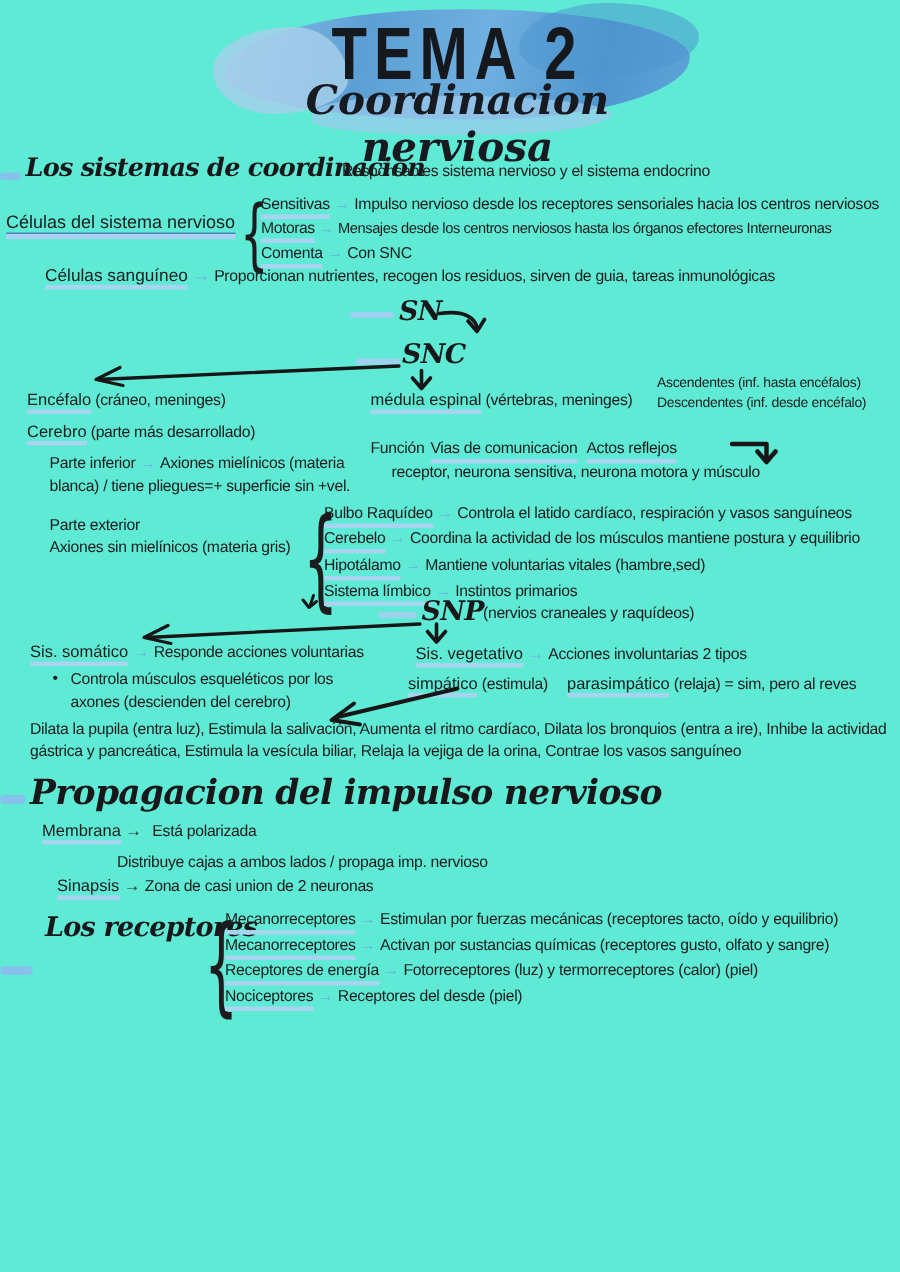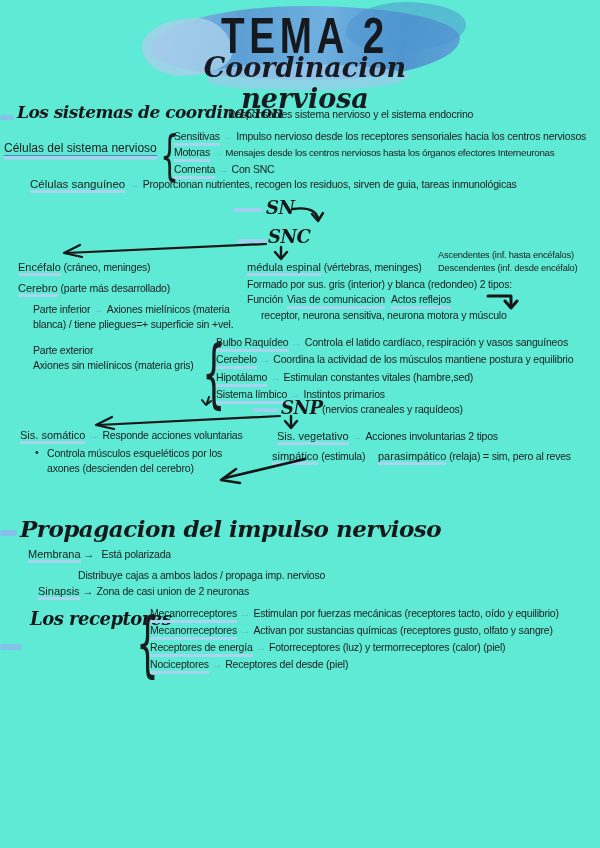--- a/index.html
+++ b/index.html
@@ -142,21 +142,20 @@
     <span>Parte inferior</span><span class="arr-blue"></span><span>Axiones mielínicos (materia blanca) / tiene pliegues=+ superficie sin +vel.</span>
   </div>
   <div class="abs t" style="left:33px;top:344px">Parte exterior</div>
   <div class="abs t" style="left:33px;top:359px">Axiones sin mielínicos (materia gris)</div>
 
   <div class="abs" style="left:247px;top:261px;font-size:11px">
     <span class="ul">médula espinal</span><span class="t"> (vértebras, meninges)</span>
   </div>
   <div class="abs t-xs" style="left:438px;top:249px">Ascendentes (inf. hasta encéfalos)</div>
   <div class="abs t-xs" style="left:438px;top:262px">Descendentes (inf. desde encéfalo)</div>
-  <div class="abs t" style="left:247px;top:278px">Formado por sus. gris (interior) y blanca (redondeo) 2 tipos:</div>
   <div class="abs row t" style="left:247px;top:293px">
     <span>Función</span>
     <span style="width:4px"></span>
     <span class="ul">Vias de comunicacion</span>
     <span style="width:6px"></span>
     <span class="ul">Actos reflejos</span>
   </div>
   <svg class="arrow" style="left:486px;top:290px" width="36" height="24">
     <path d="M2,6 L25,6 L25,15" stroke-width="3"></path>
     <path d="M19,11 L25,18 L31,11" stroke-width="3"></path>
@@ -175,21 +174,21 @@
     <span>Controla el latido cardíaco, respiración y vasos sanguíneos</span>
   </div>
   <div class="abs row t" style="left:216px;top:353px">
     <span class="ul">Cerebelo</span>
     <span class="arr-blue"></span>
     <span>Coordina la actividad de los músculos mantiene postura y equilibrio</span>
   </div>
   <div class="abs row t" style="left:216px;top:371px">
     <span class="ul">Hipotálamo</span>
     <span class="arr-blue"></span>
-    <span>Estimulan constantes vitales (hambre,sed)</span>
+    <span>Mantiene voluntarias vitales (hambre,sed)</span>
   </div>
   <div class="abs row t" style="left:216px;top:388px">
     <span class="ul">Sistema límbico</span>
     <span class="arr-blue"></span>
     <span>Instintos primarios</span>
   </div>
 
   <div class="dash" style="left:252px;top:408px;width:26px;height:4px;background:#9fd0ef"></div>
   <div class="abs script" style="left:281px;top:397px;font-size:18px">SNP</div>
   <div class="abs t" style="left:322px;top:403px">(nervios craneales y raquídeos)</div>
@@ -220,20 +219,21 @@
   </div>
   <div class="abs" style="left:378px;top:450px;font-size:11px">
     <span class="ul">parasimpático</span><span class="t"> (relaja) = sim, pero al reves</span>
   </div>
 
   <svg class="arrow" style="left:205px;top:455px" width="104" height="30">
     <path d="M100,4 L20,23" stroke-width="2.6"></path>
     <path d="M31,14 L16,25 L35,28" stroke-width="2.6"></path>
   </svg>
 
+  <div class="abs wrap t" style="left:20px;top:479px;width:572px;line-height:15px">Dilata la pupila (entra luz), Estimula la salivación, Aumenta el ritmo cardíaco, Dilata los bronquios (entra a ire), Inhibe la actividad gástrica y pancreática, Estimula la vesícula biliar, Relaja la vejiga de la orina, Contrae los vasos sanguíneo</div>
 
   <div class="dash" style="left:0;top:530px;width:17px;height:6px"></div>
   <div class="abs script" style="left:20px;top:515px;font-size:23px">Propagacion del impulso nervioso</div>
 
   <div class="abs row" style="left:28px;top:548px;font-size:11px">
     <span class="ul">Membrana</span>
     <span class="arr-dark"></span>
     <span class="t" style="padding-left:4px">Está polarizada</span>
   </div>
   <div class="abs t" style="left:78px;top:569px">Distribuye cajas a ambos lados / propaga imp. nervioso</div>

